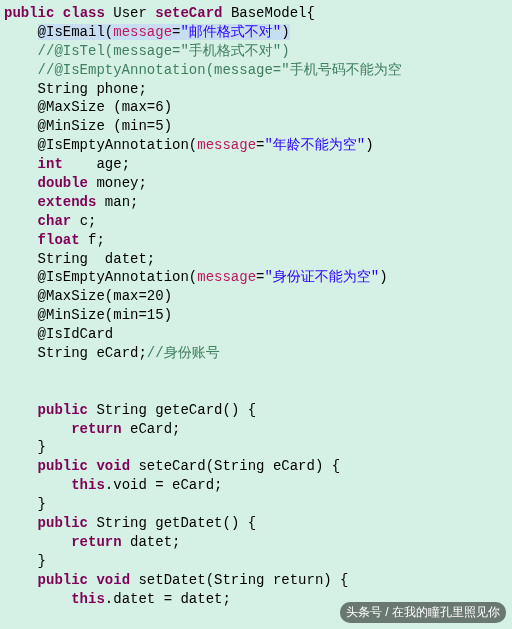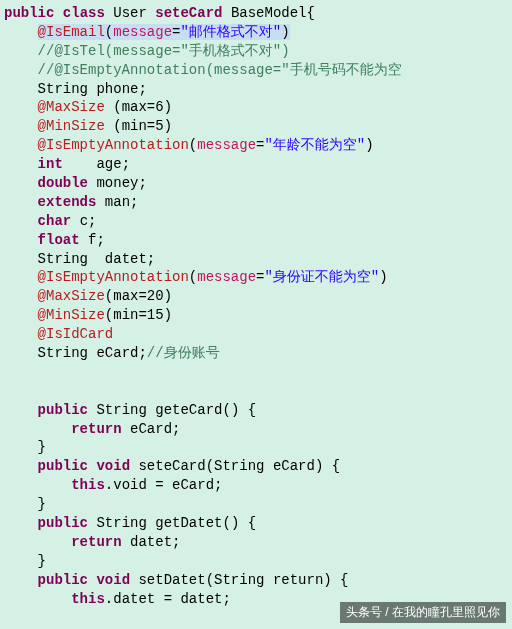--- a/index.html
+++ b/index.html
@@ -15,36 +15,36 @@
   }
   pre {
     margin: 0;
     padding: 4px 0 0 4px;
     line-height: 1.35;
     font-family: "Courier New", Consolas, monospace;
     white-space: pre;
   }
   .kw { color: #7f0055; font-weight: bold; }
   .cls { color: #000000; }
-  .ann { color: #b91c1c; }
+  .ann { color: #000000; }
   .attr { color: #be185d; }
   .str { color: #2a00ff; }
   .com { color: #3f7f5f; }
   .blk { color: #000000; }
   .hi { background: #c7ddf2; }
   .watermark {
     position: absolute;
     right: 6px;
     bottom: 6px;
     font-family: "Microsoft YaHei", sans-serif;
     font-size: 12px;
     color: #ffffff;
     background: rgba(0,0,0,0.5);
     padding: 2px 6px;
-    border-radius: 0;
+    border-radius: 10px;
   }
 </style>
 </head>
 <body>
 
 <pre><span class="kw">public</span> <span class="kw">class</span> <span class="cls">User</span> <span class="kw">seteCard</span> <span class="cls">BaseModel</span><span class="blk">{</span>
     <span class="hi"><span class="ann">@IsEmail</span><span class="blk">(</span><span class="attr">message</span><span class="blk">=</span><span class="str">"邮件格式不对"</span><span class="blk">)</span></span>
     <span class="com">//@IsTel(message="手机格式不对")</span>
     <span class="com">//@IsEmptyAnnotation(message="手机号码不能为空</span>
     <span class="blk">String</span> <span class="blk">phone;</span>

